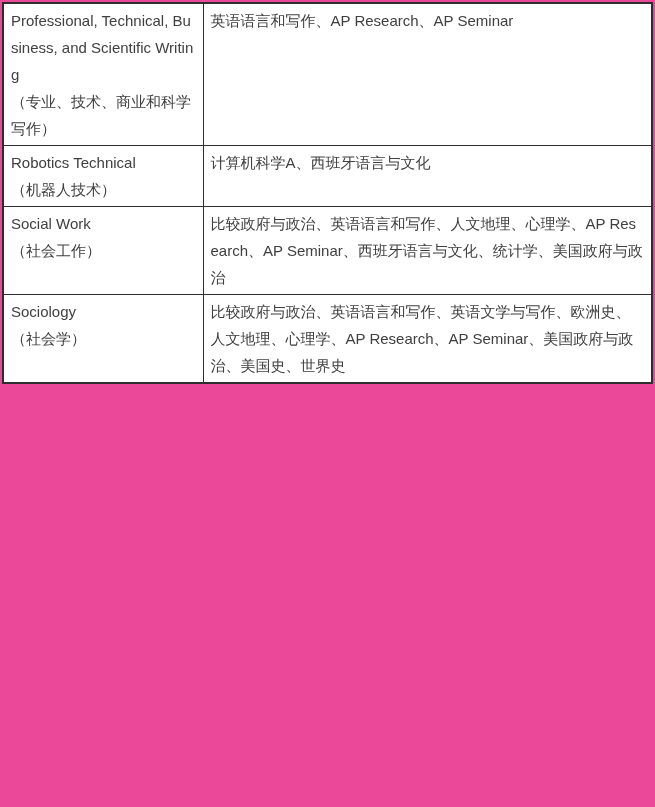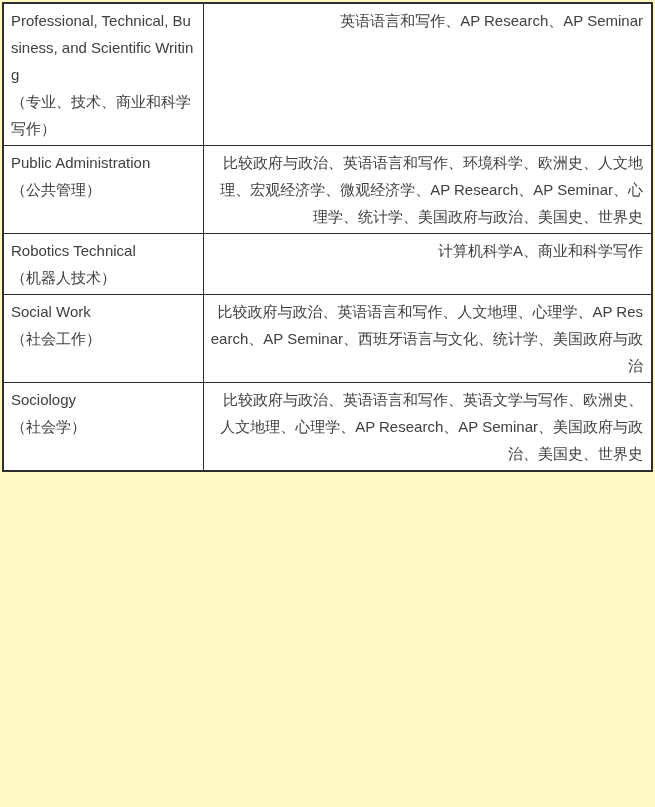--- a/index.html
+++ b/index.html
@@ -9,21 +9,21 @@
   }
   body {
     width: 655px;
     height: 807px;
     overflow: hidden;
     font-family: "Liberation Sans", "DejaVu Sans", sans-serif;
   }
   .page {
     width: 655px;
     height: 807px;
-    background: #fef9c3;
+    background: #ec4899;
     box-sizing: border-box;
     padding: 2px;
   }
   table.majors-table {
     width: 651px;
     border-collapse: collapse;
     table-layout: fixed;
     border: 2px solid #2e2e2e;
     background: #ffffff;
   }
@@ -39,21 +39,20 @@
     overflow-wrap: anywhere;
   }
   td.major-cell .major-en,
   td.major-cell .major-zh {
     display: block;
   }
   td.courses-cell {
     white-space: pre-line;
     padding-left: 9px;
     padding-right: 8px;
-    text-align: right;
   }
 </style>
 </head>
 <body>
 
 <div class="page">
   <table class="majors-table">
     <colgroup>
       <col class="col-major">
       <col class="col-courses">
@@ -61,38 +60,31 @@
     <tbody>
   <tr>
     <td class="major-cell">
       <span class="major-en">Professional, Technical, Business, and Scientific Writing</span>
       <span class="major-zh">（专业、技术、商业和科学写作）</span>
     </td>
     <td class="courses-cell">英语语言和写作、AP Research、AP Seminar</td>
   </tr>
 
 
-  <tr>
-    <td class="major-cell">
-      <span class="major-en">Public Administration</span>
-      <span class="major-zh">（公共管理）</span>
-    </td>
-    <td class="courses-cell">比较政府与政治、英语语言和写作、环境科学、欧洲史、人文地理、宏观经济学、微观经济学、AP Research、AP Seminar、心理学、统计学、美国政府与政治、美国史、世界史</td>
-  </tr>
 
 
 
 
 
   <tr>
     <td class="major-cell">
       <span class="major-en">Robotics Technical</span>
       <span class="major-zh">（机器人技术）</span>
     </td>
-    <td class="courses-cell">计算机科学A、商业和科学写作</td>
+    <td class="courses-cell">计算机科学A、西班牙语言与文化</td>
   </tr>
 
 
   <tr>
     <td class="major-cell">
       <span class="major-en">Social Work</span>
       <span class="major-zh">（社会工作）</span>
     </td>
     <td class="courses-cell">比较政府与政治、英语语言和写作、人文地理、心理学、AP Research、AP Seminar、西班牙语言与文化、统计学、美国政府与政治</td>
   </tr>

